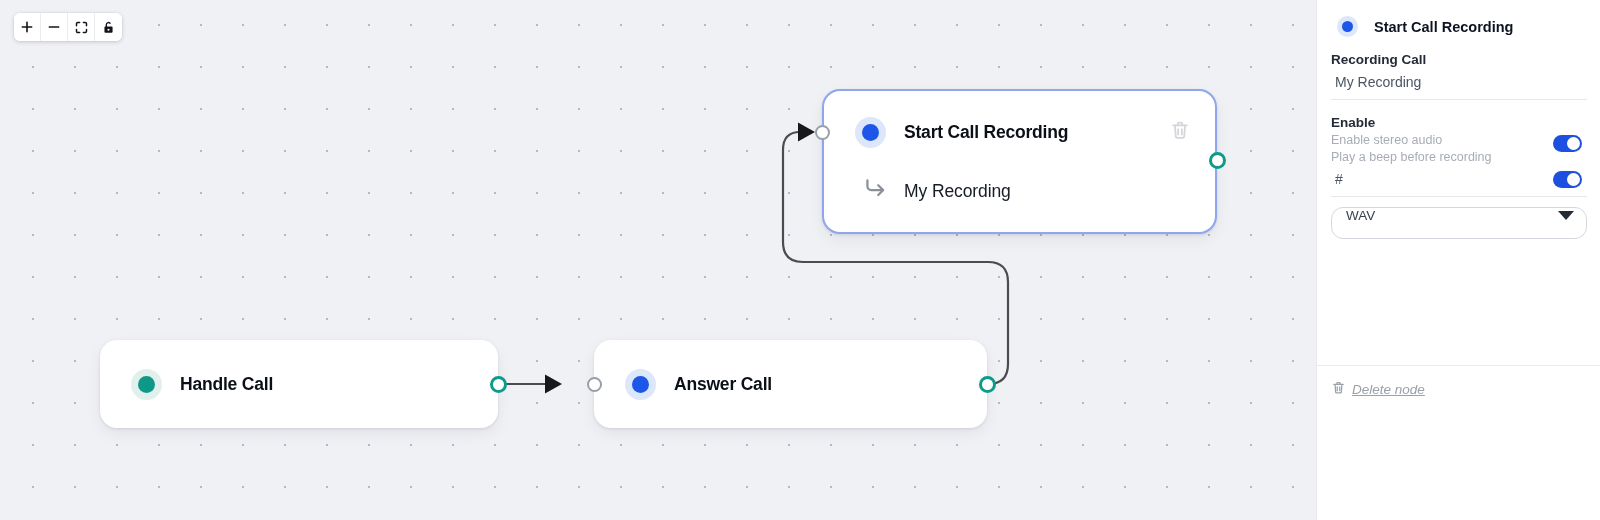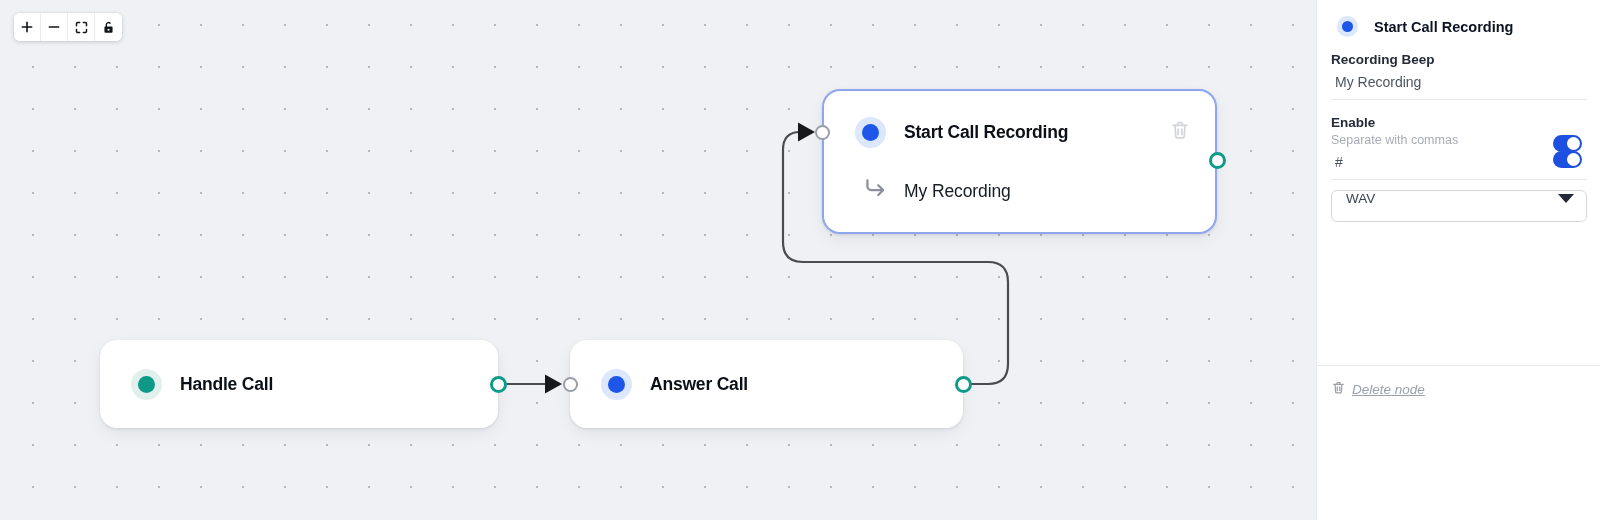--- a/index.html
+++ b/index.html
@@ -44,21 +44,21 @@
   .dot-badge.lg{ width:31px; height:31px; }
   .dot-badge .dot{ border-radius:50%; }
   .dot-badge.lg .dot{ width:17px; height:17px; }
   .badge-teal{ background:#e1f0ec; } .badge-teal .dot{ background:#0e9888; }
   .badge-blue{ background:#dce7fc; } .badge-blue .dot{ background:#1d56e8; }
   .node-title{
     font-size:17.5px; font-weight:700; color:#0b0f17; letter-spacing:-.2px;
     margin-left:18px; white-space:nowrap;
   }
   #node-handle-call{ left:100px; top:340px; width:398px; height:88px; }
-  #node-answer-call{ left:570px; top:340px; width:393px; height:88px; }
+  #node-answer-call{ left:594px; top:340px; width:393px; height:88px; }
   #node-handle-call .node-row, #node-answer-call .node-row{ height:100%; padding-left:31px; }
 
   #node-start-recording{
     left:822px; top:89px; width:395px; height:145px;
     border:2px solid #8ea6ee; border-radius:18px;
     display:flex; flex-direction:column; justify-content:space-between;
     padding:24px 0;
   }
   #node-start-recording .hdr{ padding-left:31px; padding-right:24px; height:34px; }
   #node-start-recording .sub{ padding-left:38px; height:34px; }
@@ -95,21 +95,21 @@
     font-family:"Liberation Sans", sans-serif;
     font-size:14px; color:#4b5563; padding:7px 4px 9px 4px; background:transparent; outline:none;
   }
   .toggle-row{ position:relative; }
   .toggle{
     position:absolute; right:5px; top:5px; width:29px; height:17px;
     background:#1d50e0; border-radius:10px; cursor:pointer;
   }
   .toggle .knob{ position:absolute; right:2px; top:2px; width:13px; height:13px; background:#fff; border-radius:50%; }
   .select-box{
-    margin-top:10px; height:32px; border:1px solid #d4d8de; border-radius:6px;
+    margin-top:10px; height:32px; border:1px solid #d4d8de; border-radius:12px;
     display:flex; align-items:center; padding:0 12px 15px 14px; cursor:pointer; background:#fff;
   }
   .select-value{ font-size:13.5px; color:#3a4250; flex:1; }
   .caret{ width:0; height:0; border-left:8px solid transparent; border-right:8px solid transparent; border-top:9px solid #242b37; }
   .delete-row{
     margin:14px 0 0 14px; display:inline-flex; align-items:center; gap:6px;
     color:#9aa1ab; cursor:pointer;font-style:italic;
   }
   .delete-label{ font-size:13.5px; text-decoration:underline; }
 </style>
@@ -216,37 +216,38 @@
 
 <div class="panel">
   <div class="panel-main">
     <div class="panel-head">
       <span class="dot-badge sm badge-blue">
           <span class="dot"></span>
         </span>
       <span class="panel-title">Start Call Recording</span>
     </div>
 
-    <div class="fld-label">Recording Beep</div>
+    <div class="fld-label">Recording Call</div>
     <input class="line-input" value="My Recording" style="">
 
     <div class="toggle-row">
       <div class="fld-label">Enable</div>
+      <div class="fld-sub">Enable stereo audio</div>
       <div class="toggle" style="top:20px;">
           <span class="knob"></span>
         </div>
     </div>
 
     <div class="toggle-row">
+      <div class="fld-sub">Play a beep before recording</div>
       <div class="toggle" style="top:21px;">
           <span class="knob"></span>
         </div>
     </div>
 
-    <div class="fld-sub">Separate with commas</div>
     <input class="line-input" value="#" style="">
 
     <div class="select-box">
       <span class="select-value">WAV</span>
       <span class="caret"></span>
     </div>
   </div>
 
   <div class="delete-row">
     <span>

